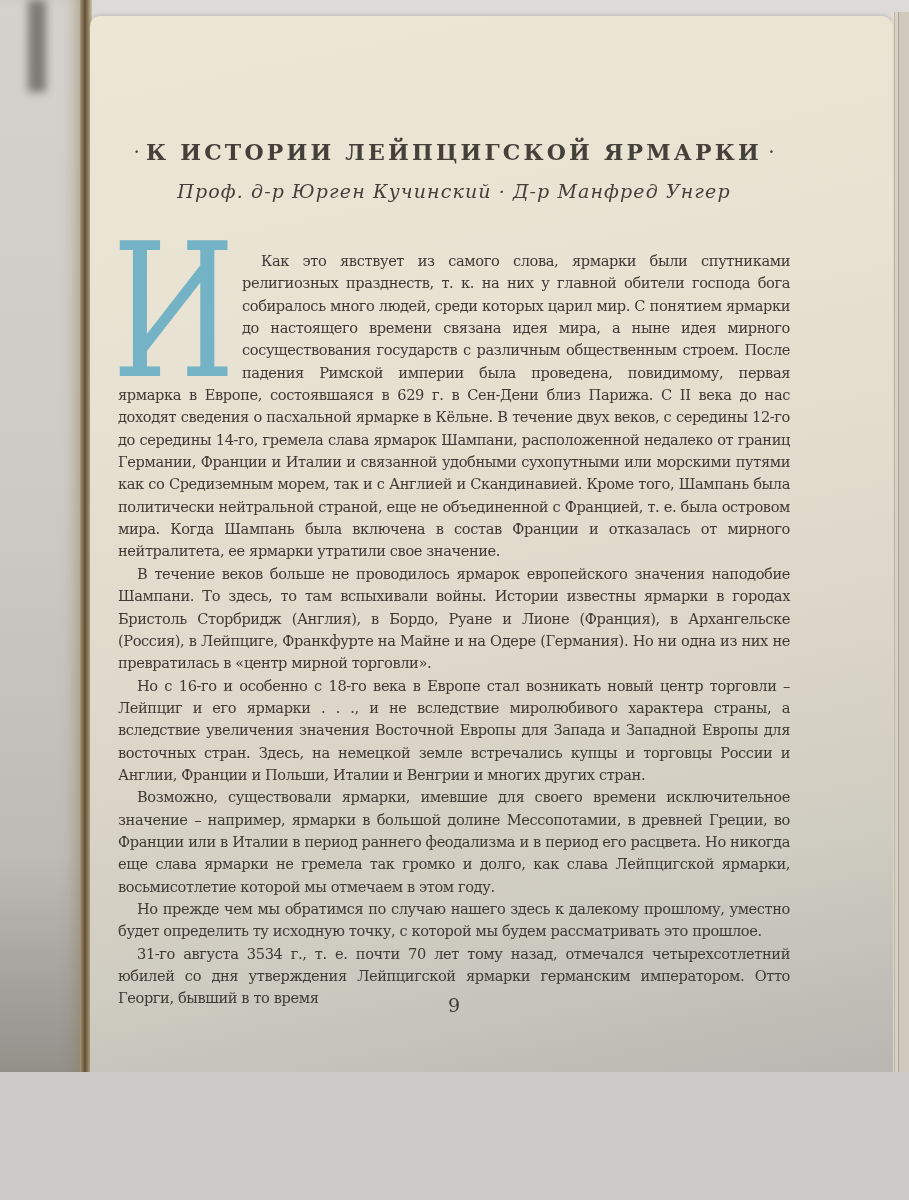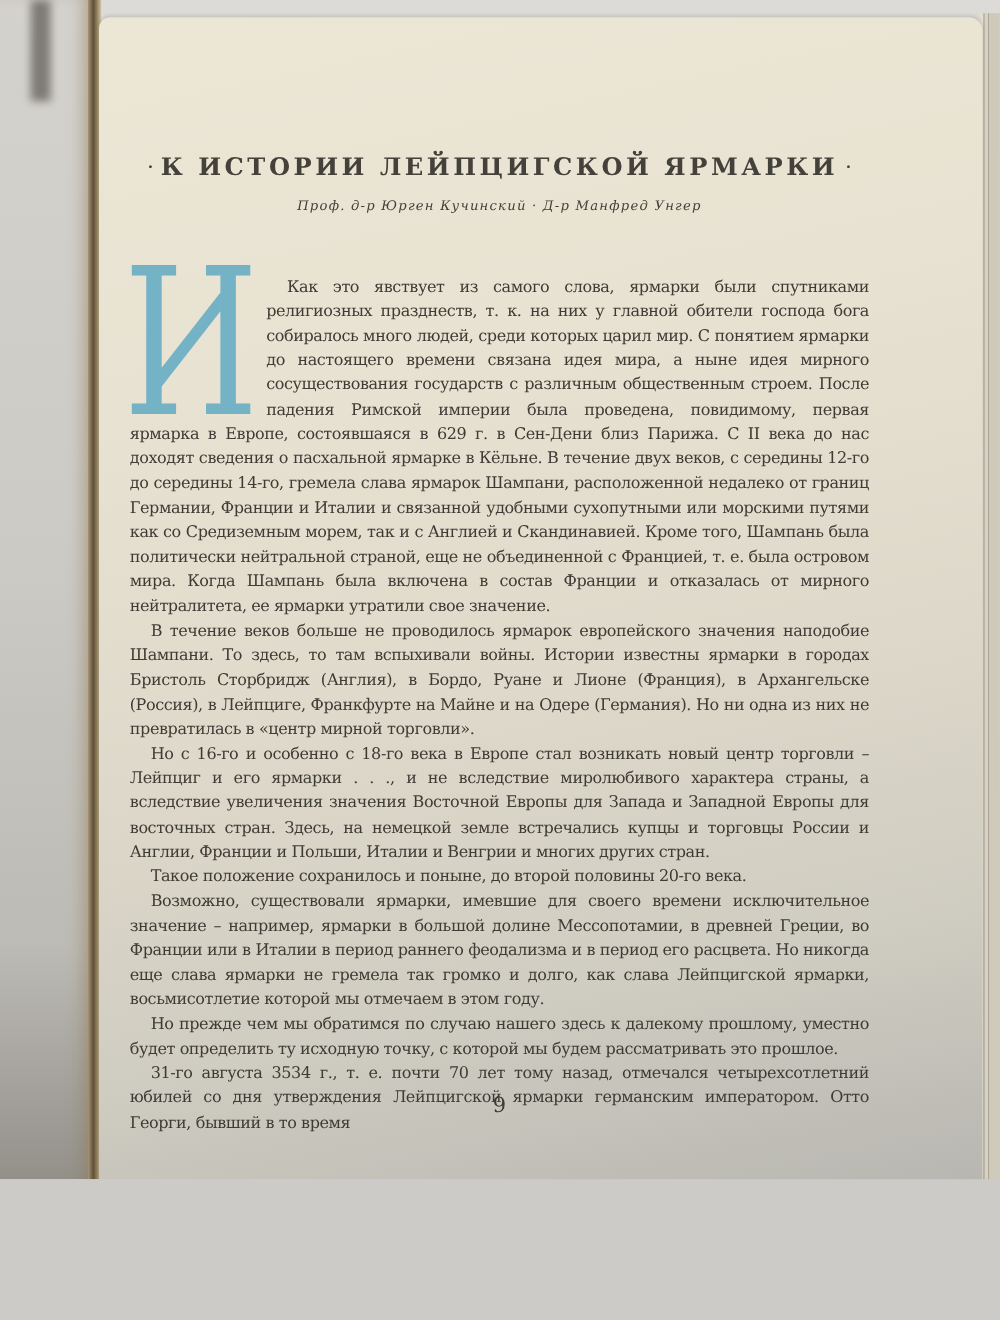--- a/index.html
+++ b/index.html
@@ -40,21 +40,21 @@
     box-shadow:0 -2px 3px rgba(0,0,0,.10);
   }
   .text-layer{position:absolute;left:118px;top:0;width:672px;height:100%;z-index:4;}
   .title{
     position:absolute;top:124px;left:0;width:100%;text-align:center;white-space:nowrap;
     font-size:22px;letter-spacing:3.2px;color:#44403a;
   }
   .title .dot{font-size:14px;letter-spacing:0;vertical-align:3px;padding:0 7px;}
   .authors{
     position:absolute;top:180px;left:0;width:100%;text-align:center;white-space:nowrap;
-    font-style:italic;font-size:12px;letter-spacing:1.1px;color:#433f39;
+    font-style:italic;font-size:19px;letter-spacing:1.1px;color:#433f39;
   }
   .bodytext{
     position:absolute;top:250px;left:0;width:672px;
     font-size:14.6px;line-height:22.35px;letter-spacing:-.4px;
     text-align:justify;color:var(--ink,#3e3a34);
   }
   .bodytext p{margin:0;text-indent:19px;}
   .bodytext p.noindent{text-indent:0;}
   .dropcap-box{float:left;width:118px;height:128px;margin:3px 10px 0 -4px;position:relative;}
   .dropcap{
@@ -113,21 +113,20 @@
 
     <div class="authors">Проф. д-р Юрген Кучинский · Д-р Манфред Унгер</div>
 
     <div class="bodytext">
       <div class="dropcap-box">
         <span class="dropcap">И</span>
       </div>
       <p>Как это явствует из самого слова, ярмарки были спутниками религиозных празднеств, т. к. на них у главной обители господа бога собиралось много людей, среди которых царил мир. С понятием ярмарки до настоящего времени связана идея мира, а ныне идея мирного сосуществования государств с различным общественным строем. После падения Римской империи была проведена, повидимому, первая ярмарка в Европе, состоявшаяся в 629 г. в Сен-Дени близ Парижа. С II века до нас доходят сведения о пасхальной ярмарке в Кёльне. В течение двух веков, с середины 12-го до середины 14-го, гремела слава ярмарок Шампани, расположенной недалеко от границ Германии, Франции и Италии и связанной удобными сухопутными или морскими путями как со Средиземным морем, так и с Англией и Скандинавией. Кроме того, Шампань была политически нейтральной страной, еще не объединенной с Францией, т. е. была островом мира. Когда Шампань была включена в состав Франции и отказалась от мирного нейтралитета, ее ярмарки утратили свое значение.</p>
       <p>В течение веков больше не проводилось ярмарок европейского значения наподобие Шампани. То здесь, то там вспыхивали войны. Истории известны ярмарки в городах Бристоль Сторбридж (Англия), в Бордо, Руане и Лионе (Франция), в Архангельске (Россия), в Лейпциге, Франкфурте на Майне и на Одере (Германия). Но ни одна из них не превратилась в «центр мирной торговли».</p>
       <p>Но с 16-го и особенно с 18-го века в Европе стал возникать новый центр торговли – Лейпциг и его ярмарки . . ., и не вследствие миролюбивого характера страны, а вследствие увеличения значения Восточной Европы для Запада и Западной Европы для восточных стран. Здесь, на немецкой земле встречались купцы и торговцы России и Англии, Франции и Польши, Италии и Венгрии и многих других стран.</p>
-      <p>Такое положение сохранилось и поныне, до второй половины 20-го века.</p>
       <p>Возможно, существовали ярмарки, имевшие для своего времени исключительное значение – например, ярмарки в большой долине Мессопотамии, в древней Греции, во Франции или в Италии в период раннего феодализма и в период его расцвета. Но никогда еще слава ярмарки не гремела так громко и долго, как слава Лейпцигской ярмарки, восьмисотлетие которой мы отмечаем в этом году.</p>
       <p>Но прежде чем мы обратимся по случаю нашего здесь к далекому прошлому, уместно будет определить ту исходную точку, с которой мы будем рассматривать это прошлое.</p>
       <p>31-го августа 3534 г., т. е. почти 70 лет тому назад, отмечался четырехсотлетний юбилей со дня утверждения Лейпцигской ярмарки германским императором. Отто Георги, бывший в то время</p>
     </div>
 
     <div class="pageno">9</div>
   </div>
 
   <div class="table-band"></div>
 

